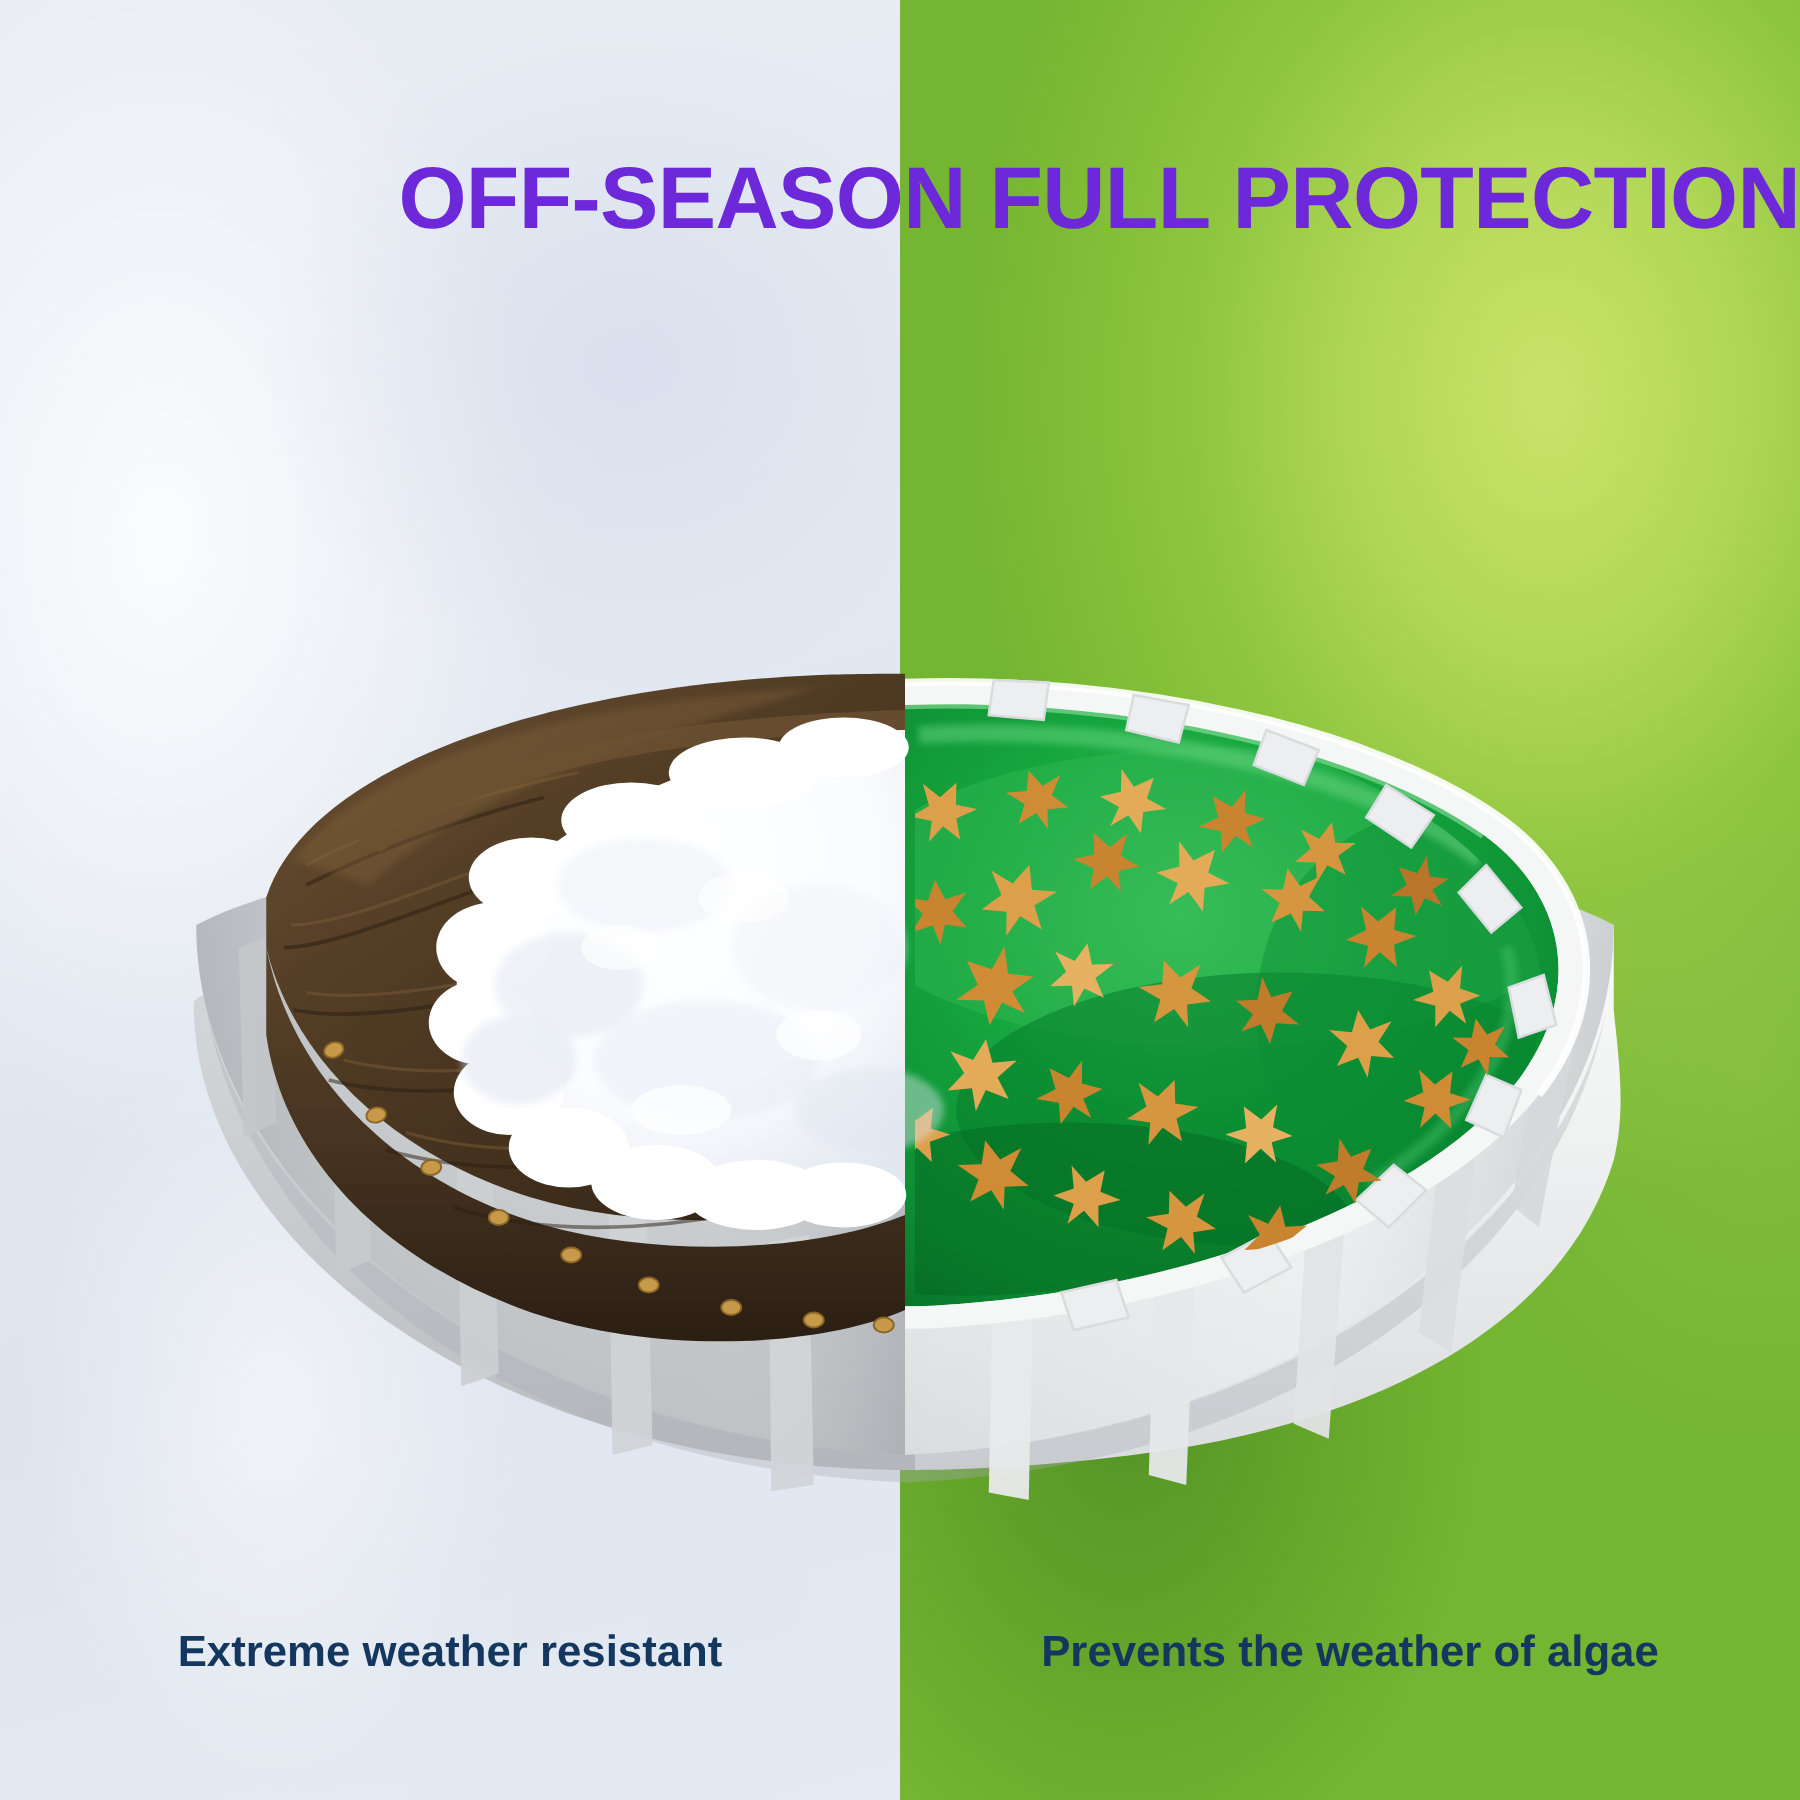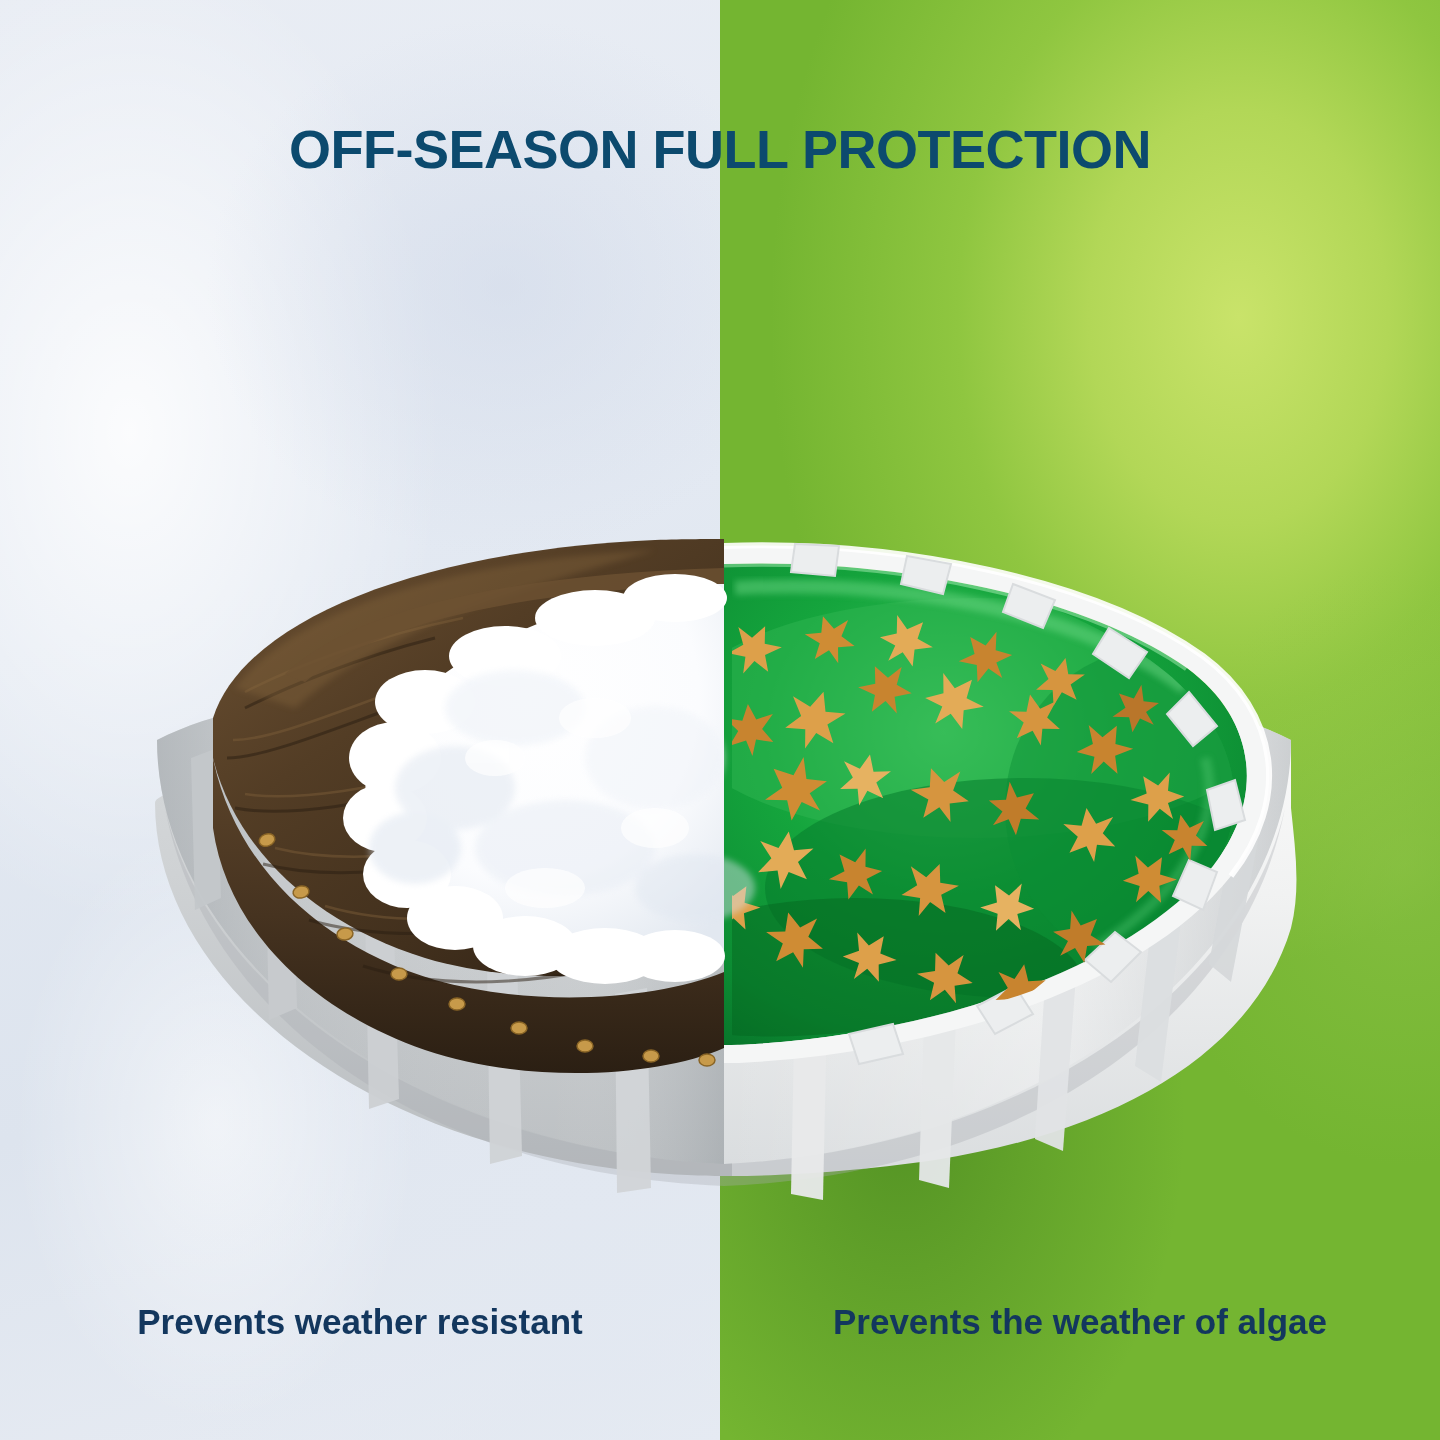--- a/index.html
+++ b/index.html
@@ -53,25 +53,25 @@
       radial-gradient(ellipse 55% 38% at 25% 78%, rgba(58,120,26,0.55) 0%, rgba(58,120,26,0) 72%),
       radial-gradient(ellipse 50% 30% at 95% 60%, rgba(150,200,80,0.45) 0%, rgba(150,200,80,0) 70%);
   }
 
   
   .title {
     position: absolute;
     top: 118px;
     left: 0;
     width: 100%;
-    text-align: center;
-    font-size: 54px;
+    text-align: right;
+    font-size: 70px;
     font-weight: 800;
     letter-spacing: -0.5px;
-    color: #0c4a6e;
+    color: #6d28d9;
     z-index: 40;
     white-space: nowrap;
   }
 
   
   .caption {
     position: absolute;
     bottom: 96px;
     width: 50%;
     text-align: center;
@@ -444,16 +444,16 @@
           <ellipse cx="500" cy="430" rx="36" ry="20" fill="#ffffff"></ellipse>
           <ellipse cx="560" cy="540" rx="34" ry="20" fill="#ffffff"></ellipse>
           <ellipse cx="450" cy="600" rx="40" ry="20" fill="#ffffff"></ellipse>
         </g>
       </g>
 
       <rect x="627" y="0" width="4" height="920" fill="#ffffff" opacity="0.0"></rect>
     </svg>
   </div>
 
-  <div class="caption left">Prevents weather resistant</div>
+  <div class="caption left">Extreme weather resistant</div>
   <div class="caption right">Prevents the weather of algae</div>
 
 </div>
 
 </body></html>

